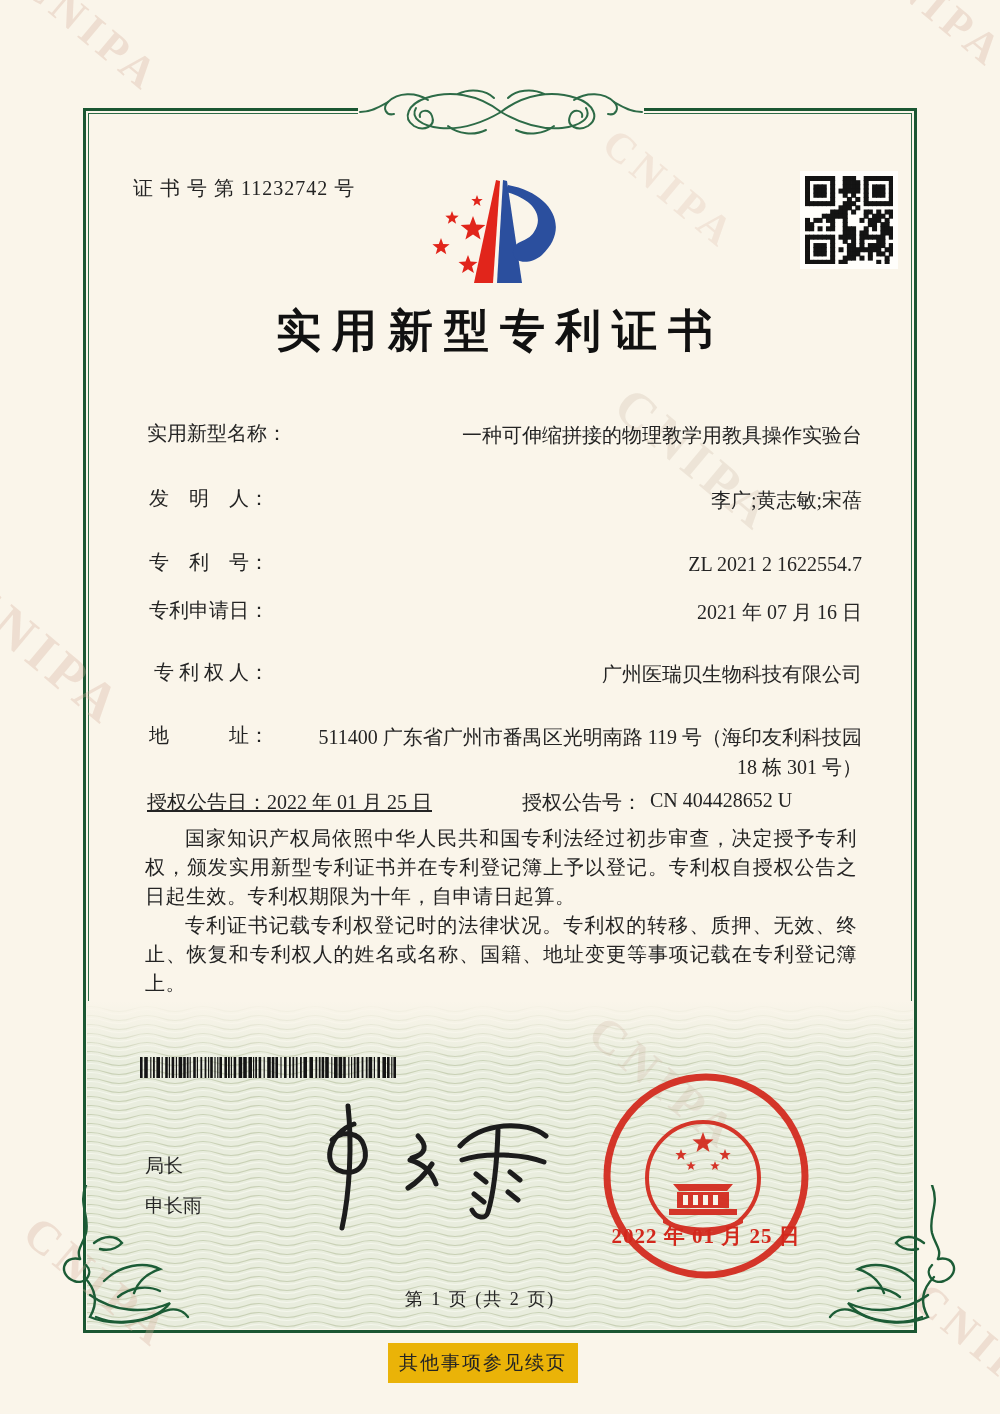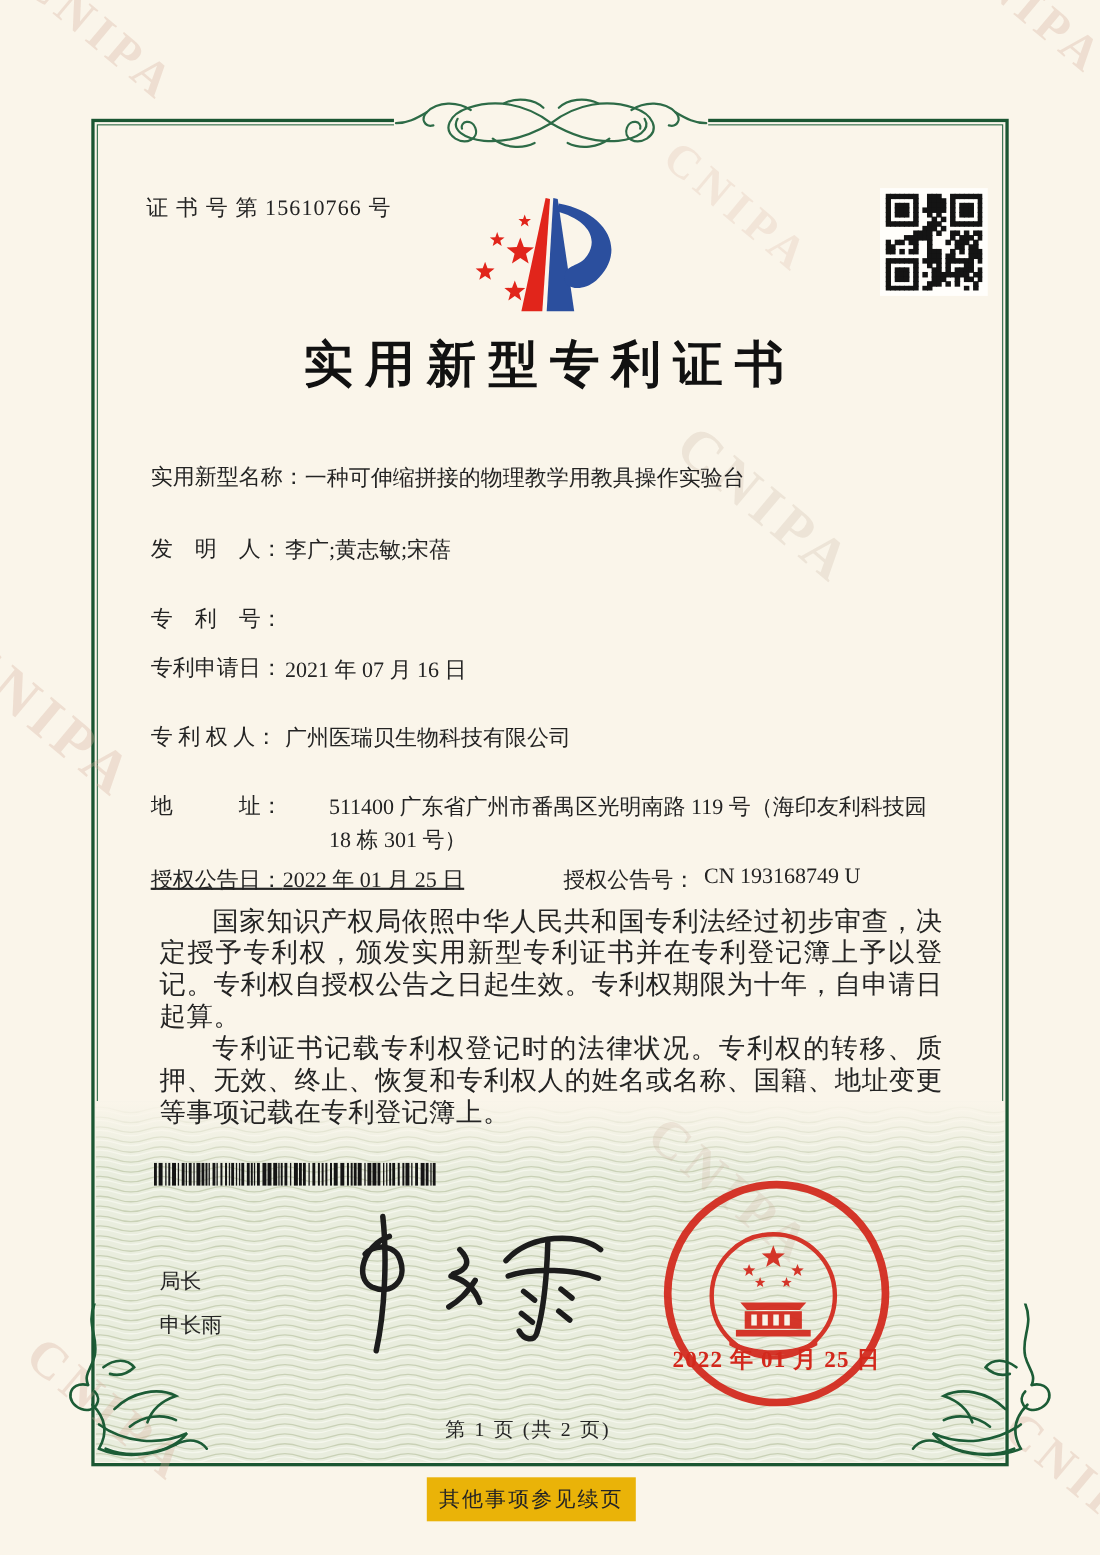--- a/index.html
+++ b/index.html
@@ -36,37 +36,37 @@
   
   .cert-no{position:absolute;left:133px;top:175px;font-size:20px;letter-spacing:1px;z-index:3;}
   .logo{position:absolute;left:415px;top:166px;width:170px;height:130px;z-index:3;}
   .qr-box{position:absolute;left:800px;top:171px;width:98px;height:98px;background:#fffefb;z-index:3;
           display:flex;align-items:center;justify-content:center;}
   .title{
     position:absolute;left:0;top:301px;width:1000px;text-align:center;z-index:3;
     font-size:45px;font-weight:bold;letter-spacing:11px;color:#111;
   }
   
-  .fields{position:absolute;left:137px;top:420px;width:715px;z-index:3;font-size:20px;}
+  .fields{position:absolute;left:147px;top:420px;width:715px;z-index:3;font-size:20px;text-align:right;}
   .frow{display:flex;align-items:flex-start;margin-bottom:0;}
   .frow .lbl{flex:0 0 122px;white-space:nowrap;}
   .frow .val{flex:1;line-height:30px;}
   .r-name{margin-bottom:35px;}
   .r-inv{margin-bottom:34px;}
   .r-pno{margin-bottom:18px;}
   .r-fdate{margin-bottom:32px;}
   .r-owner{margin-bottom:33px;}
   .r-addr{margin-bottom:7px;gap:40px;}
   .grant-row{display:flex;}
   .grant-left{display:flex;width:375px;text-decoration:underline;}
   .grant-right{display:flex;}
   
   .bodytext{
     position:absolute;left:145px;top:824px;width:712px;z-index:3;
-    font-size:24px;line-height:29px;text-align:justify;letter-spacing:0.5px;
+    font-size:20px;line-height:29px;text-align:justify;letter-spacing:0.5px;
   }
   .bodytext p{margin:0;text-indent:2em;}
   
   .barcode{position:absolute;left:140px;top:1057px;width:258px;height:21px;z-index:3;}
   
   .director{position:absolute;left:145px;top:1146px;z-index:4;font-size:19px;line-height:40px;}
   .sig{position:absolute;left:280px;top:1100px;width:290px;height:140px;z-index:4;}
   
   .seal{position:absolute;left:601px;top:1071px;width:210px;height:210px;z-index:5;opacity:0.93;}
   .seal-ring-chars span{
@@ -148,21 +148,21 @@
     <path d="M20,74 C2,70 -2,90 14,96 C26,100 34,88 26,80"></path>
     <path d="M24,92 C36,104 38,118 30,132 C48,140 78,140 100,128"></path>
     <path d="M30,110 C52,126 84,130 110,118 C96,136 60,142 36,132"></path>
     <path d="M44,96 C60,80 84,76 100,84 C88,88 78,96 74,108"></path>
     <path d="M58,112 C70,102 88,100 100,106"></path>
     <path d="M100,128 C112,122 122,124 128,132"></path>
     <path d="M34,58 C44,50 56,50 62,58 C56,64 48,66 40,64"></path>
   </g>
 </svg>
 
-<div class="cert-no">证 书 号 第 15610766 号</div>
+<div class="cert-no">证 书 号 第 11232742 号</div>
 
 <svg class="logo" viewBox="0 0 170 130">
   <g id="logo-stars" fill="#e1251b">
       <polygon points="62.0,29.0 63.5,33.0 67.7,33.1 64.4,35.8 65.5,39.9 62.0,37.5 58.5,39.9 59.6,35.8 56.3,33.1 60.5,33.0 "></polygon>
       <polygon points="37.0,45.0 38.7,49.6 43.7,49.8 39.8,52.9 41.1,57.7 37.0,54.9 32.9,57.7 34.2,52.9 30.3,49.8 35.3,49.6 "></polygon>
       <polygon points="58.0,50.0 61.2,58.6 70.4,59.0 63.2,64.7 65.6,73.5 58.0,68.5 50.4,73.5 52.8,64.7 45.6,59.0 54.8,58.6 "></polygon>
       <polygon points="26.0,72.0 28.2,77.9 34.6,78.2 29.6,82.2 31.3,88.3 26.0,84.8 20.7,88.3 22.4,82.2 17.4,78.2 23.8,77.9 "></polygon>
       <polygon points="53.0,89.0 55.5,95.6 62.5,95.9 57.0,100.3 58.9,107.1 53.0,103.2 47.1,107.1 49.0,100.3 43.5,95.9 50.5,95.6 "></polygon>
     </g>
   <path d="M81,14 L85,15 L78,117 L59,117 Z" fill="#e1251b"></path>
@@ -420,41 +420,42 @@
   <div class="frow r-name">
     <span class="lbl">实用新型名称：</span>
     <span class="val">一种可伸缩拼接的物理教学用教具操作实验台</span>
   </div>
   <div class="frow r-inv">
     <span class="lbl">发　明　人：</span>
     <span class="val">李广;黄志敏;宋蓓</span>
   </div>
   <div class="frow r-pno">
     <span class="lbl">专　利　号：</span>
+    <span class="val">ZL 2021 2 1622554.7</span>
   </div>
   <div class="frow r-fdate">
     <span class="lbl">专利申请日：</span>
     <span class="val">2021 年 07 月 16 日</span>
   </div>
   <div class="frow r-owner">
     <span class="lbl">专 利 权 人：</span>
     <span class="val">广州医瑞贝生物科技有限公司</span>
   </div>
   <div class="frow r-addr">
     <span class="lbl">地　　　址：</span>
     <span class="val" style="max-width:570px;">511400 广东省广州市番禺区光明南路 119 号（海印友利科技园 18 栋 301 号）</span>
   </div>
   <div class="grant-row">
     <div class="grant-left">
       <span class="lbl">授权公告日：</span>
       <span class="val">2022 年 01 月 25 日</span>
     </div>
     <div class="grant-right">
       <span class="lbl" style="flex-basis:auto;">授权公告号：</span>
-      <span class="val" style="margin-left:8px;">CN 193168749 U</span>
+      <span class="val" style="margin-left:8px;">CN 404428652 U</span>
     </div>
   </div>
 </div>
 
 <div class="bodytext">
   <p>国家知识产权局依照中华人民共和国专利法经过初步审查，决定授予专利权，颁发实用新型专利证书并在专利登记簿上予以登记。专利权自授权公告之日起生效。专利权期限为十年，自申请日起算。</p>
   <p>专利证书记载专利权登记时的法律状况。专利权的转移、质押、无效、终止、恢复和专利权人的姓名或名称、国籍、地址变更等事项记载在专利登记簿上。</p>
 </div>
 
 <svg class="barcode" id="barcode">

